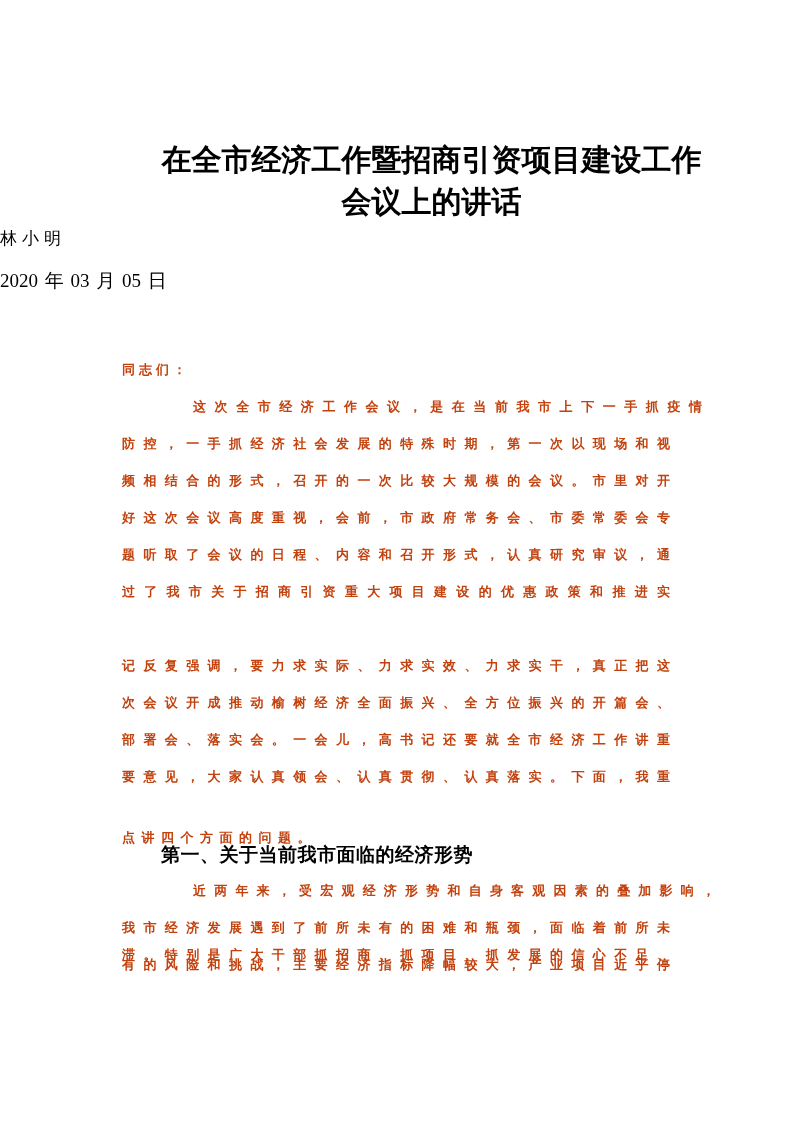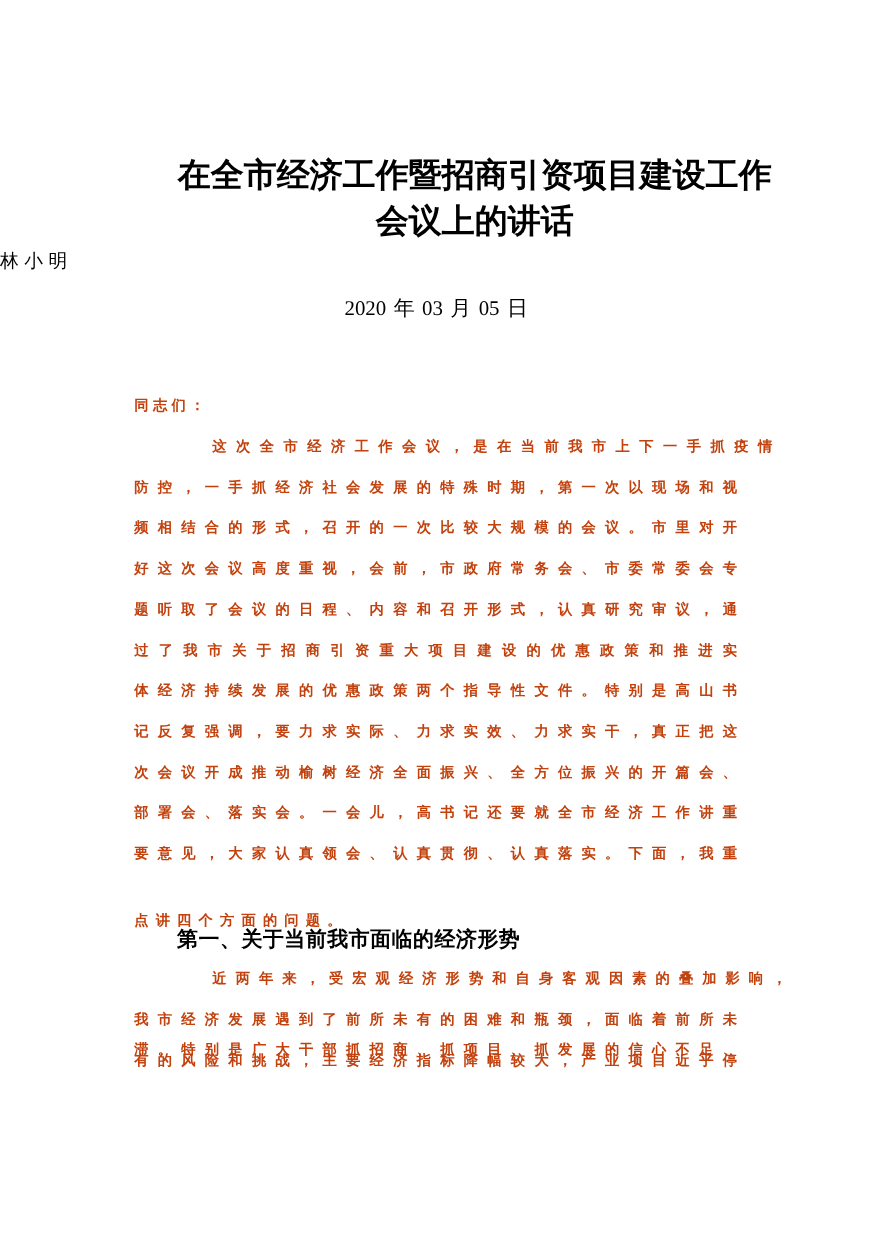--- a/index.html
+++ b/index.html
@@ -4,21 +4,21 @@
 <style>
   html, body { margin: 0; padding: 0; background: #ffffff; }
   body { width: 793px; height: 1122px; position: relative; overflow: hidden;
          font-family: "DejaVu Serif", "Liberation Serif", serif; color: #000; }
   .page { position: absolute; left: 0; top: 0; width: 793px; height: 1122px; background: #fff; }
   .title { position: absolute; left: 0; width: 793px; text-align: center;
            font-family: "DejaVu Sans", "Liberation Sans", sans-serif; font-weight: bold;
            font-size: 30px; letter-spacing: 0px; line-height: 40px; padding-left: 35px; }
   .author { position: absolute; left: 0; width: 793px; text-align: left; top: 226px;
             font-size: 17px; letter-spacing: 5px; line-height: 24px; }
-  .date { position: absolute; left: 0; width: 793px; text-align: center; top: 269px;
+  .date { position: absolute; left: 0; width: 793px; top: 269px;
           font-family: "Liberation Serif", serif; font-size: 19px; line-height: 24px; word-spacing: 2px; }
   .line { position: absolute; left: 122px; width: 548px; height: 30px; line-height: 30px;
           font-size: 13px; white-space: nowrap; text-align: justify; text-align-last: justify;
           font-family: "DejaVu Sans", "Liberation Sans", sans-serif; font-weight: 700; color: #c2410c; }
   .line.indent { left: 161px; width: 509px; margin-left: 32px; }
   .line.last { text-align-last: left; letter-spacing: 6.5px; margin-top: 24px; }
   .line.short { text-align-last: left; letter-spacing: 4px; }
   .heading { position: absolute; left: 161px; height: 30px; line-height: 30px;
              font-family: "DejaVu Sans", "Liberation Sans", sans-serif; font-weight: bold;
              font-size: 19px; letter-spacing: 0.5px; }
@@ -36,21 +36,20 @@
   <div class="date">2020 年 03 月 05 日</div>
 
   <div class="line short" style="top:355px">同志们：</div>
 
   <div class="line indent" style="top:392px">这次全市经济工作会议，是在当前我市上下一手抓疫情</div>
   <div class="line" style="top:429px">防控，一手抓经济社会发展的特殊时期，第一次以现场和视</div>
   <div class="line" style="top:466px">频相结合的形式，召开的一次比较大规模的会议。市里对开</div>
   <div class="line" style="top:503px">好这次会议高度重视，会前，市政府常务会、市委常委会专</div>
   <div class="line" style="top:540px">题听取了会议的日程、内容和召开形式，认真研究审议，通</div>
   <div class="line" style="top:577px">过了我市关于招商引资重大项目建设的优惠政策和推进实</div>
-  <div class="line" style="top:614px">体经济持续发展的优惠政策两个指导性文件。特别是高山书</div>
   <div class="line" style="top:651px">记反复强调，要力求实际、力求实效、力求实干，真正把这</div>
   <div class="line" style="top:688px">次会议开成推动榆树经济全面振兴、全方位振兴的开篇会、</div>
   <div class="line" style="top:725px">部署会、落实会。一会儿，高书记还要就全市经济工作讲重</div>
   <div class="line" style="top:762px">要意见，大家认真领会、认真贯彻、认真落实。下面，我重</div>
   <div class="line last" style="top:799px">点讲四个方面的问题。</div>
 
   <div class="heading" style="top:839px">第一、关于当前我市面临的经济形势</div>
 
   <div class="line indent wide" style="top:876px; width:522px">近两年来，受宏观经济形势和自身客观因素的叠加影响，</div>
   <div class="line" style="top:913px">我市经济发展遇到了前所未有的困难和瓶颈，面临着前所未</div>

